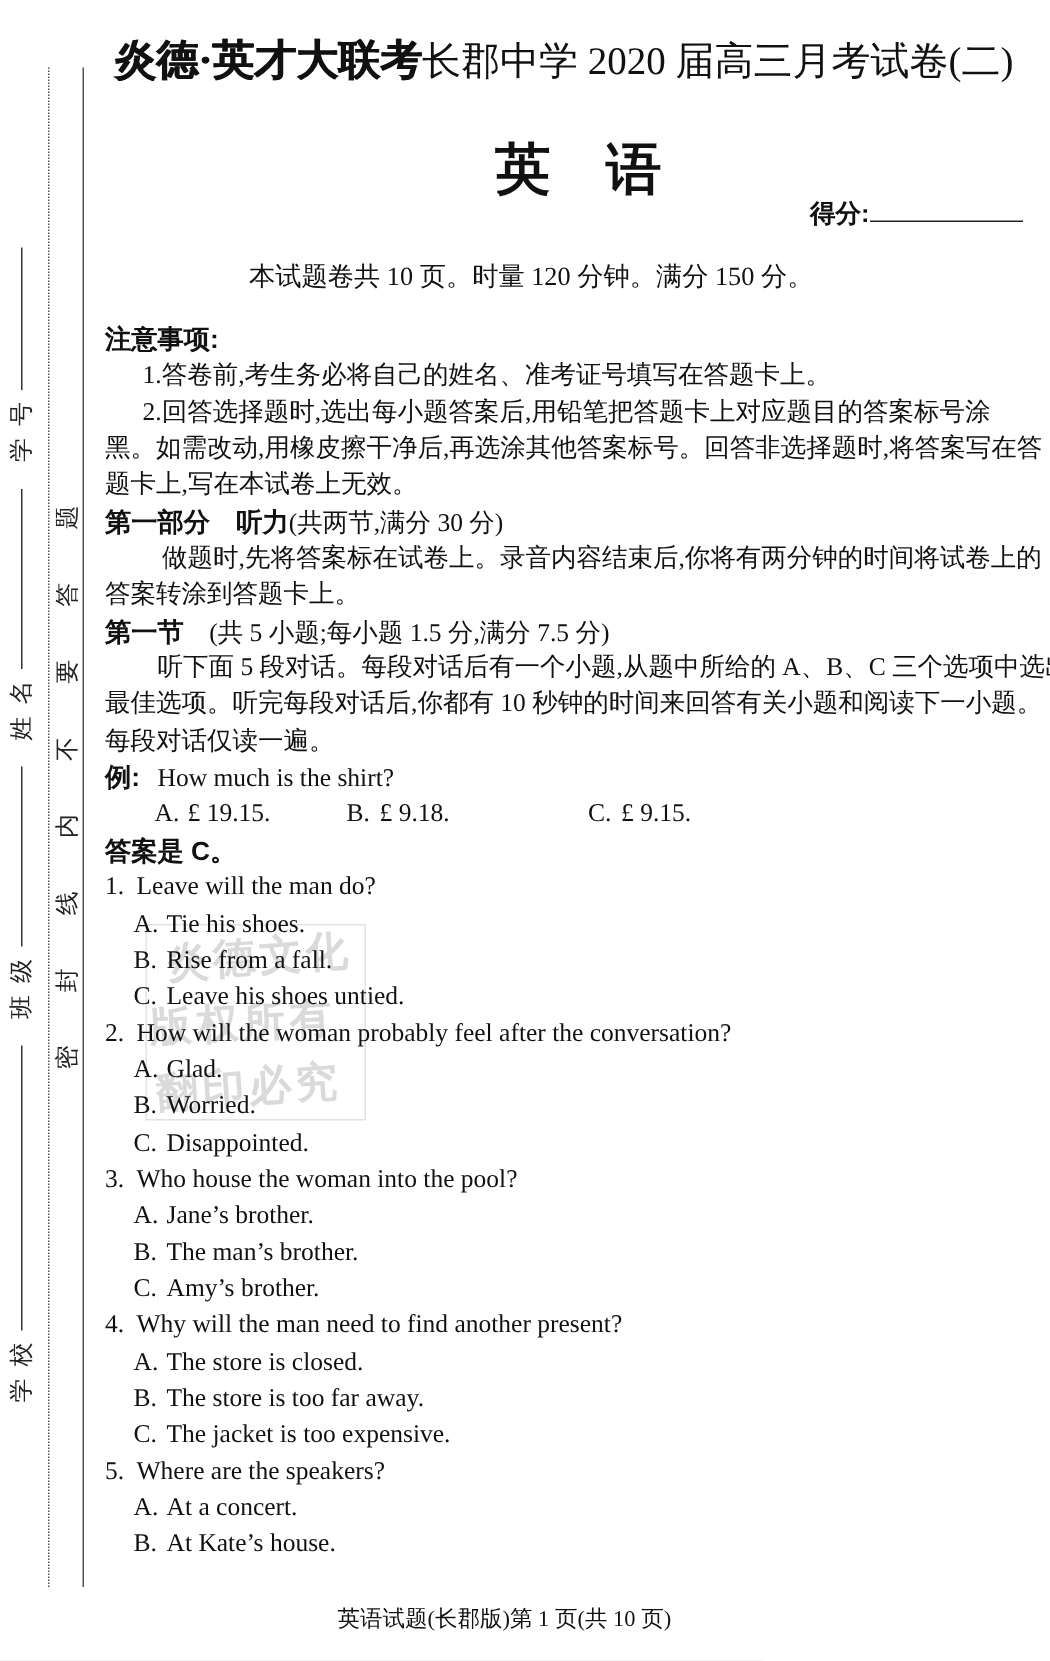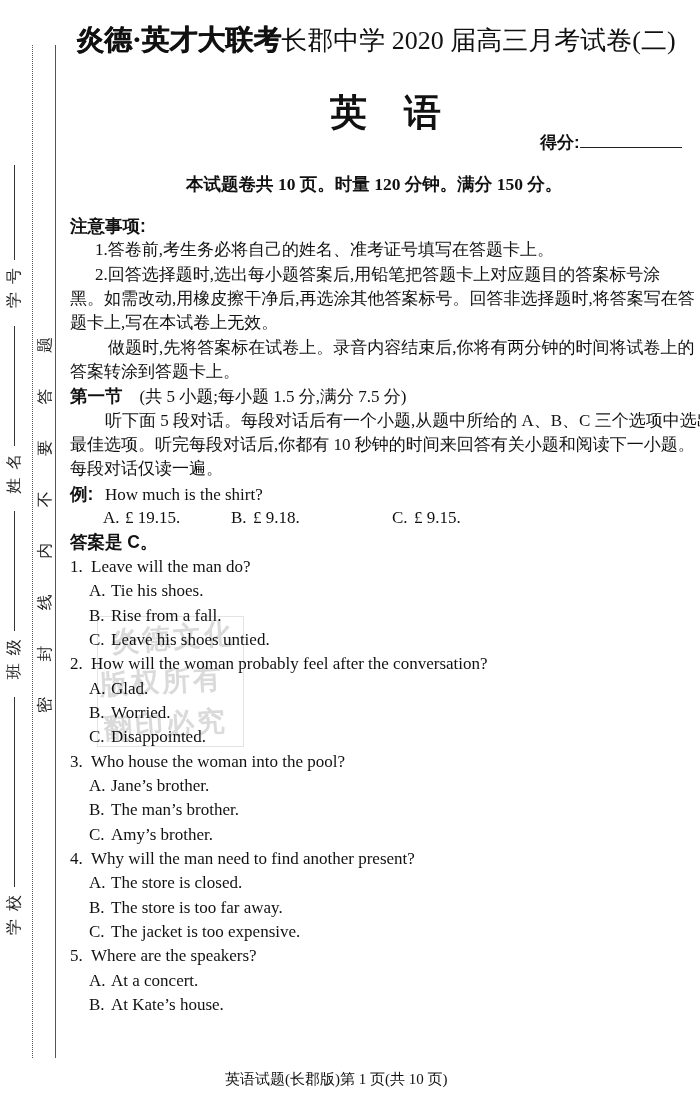--- a/index.html
+++ b/index.html
@@ -59,21 +59,21 @@
     font-family:"Liberation Sans","DejaVu Sans",sans-serif;
     margin-top:16px;
   }
 
   .score-row {
     position:absolute; top:131px; left:470px; font-size:17px; font-weight:bold;
     font-family:"Liberation Sans","DejaVu Sans",sans-serif; white-space:nowrap;
   }
   .score-blank { display:inline-block; width:102px; height:16px; border-bottom:1.5px solid #222; vertical-align:baseline; }
 
-  .meta-line { position:absolute; top:172px; left:116px; font-size:17.5px; white-space:nowrap;font-weight:bold; }
+  .meta-line { position:absolute; top:172px; left:96px; font-size:17.5px; white-space:nowrap; }
 
   .body-block { position:absolute; top:214px; left:0; width:618px; font-size:17px; }
   .ln { height:24.35px; line-height:24.35px; white-space:nowrap; position:relative; }
   .ind25 { padding-left:25px; }
   .ind35 { padding-left:35px; }
   .ind38 { padding-left:38px; }
 
   .h-sans { font-family:"Liberation Sans","DejaVu Sans",sans-serif; font-weight:bold; font-size:17.5px; }
   .paren  { font-size:17px; font-weight:normal; font-family:"Liberation Serif","DejaVu Serif",serif; }
 
@@ -148,20 +148,23 @@
     <div class="meta-line">本试题卷共 10 页。时量 120 分钟。满分 150 分。</div>
 
     <div class="body-block">
 
       <div class="ln h-sans">注意事项:</div>
       <div class="ln ind25">1.答卷前,考生务必将自己的姓名、准考证号填写在答题卡上。</div>
       <div class="ln ind25">2.回答选择题时,选出每小题答案后,用铅笔把答题卡上对应题目的答案标号涂</div>
       <div class="ln">黑。如需改动,用橡皮擦干净后,再选涂其他答案标号。回答非选择题时,将答案写在答</div>
       <div class="ln">题卡上,写在本试卷上无效。</div>
 
+      <div class="ln">
+        <span class="h-sans">第一部分　听力</span><span class="paren">(共两节,满分 30 分)</span>
+      </div>
       <div class="ln ind38">做题时,先将答案标在试卷上。录音内容结束后,你将有两分钟的时间将试卷上的</div>
       <div class="ln">答案转涂到答题卡上。</div>
 
       <div class="ln">
         <span class="h-sans">第一节</span><span class="paren">　(共 5 小题;每小题 1.5 分,满分 7.5 分)</span>
       </div>
       <div class="ln ind35">听下面 5 段对话。每段对话后有一个小题,从题中所给的 A、B、C 三个选项中选出</div>
       <div class="ln">最佳选项。听完每段对话后,你都有 10 秒钟的时间来回答有关小题和阅读下一小题。</div>
       <div class="ln">每段对话仅读一遍。</div>
 

